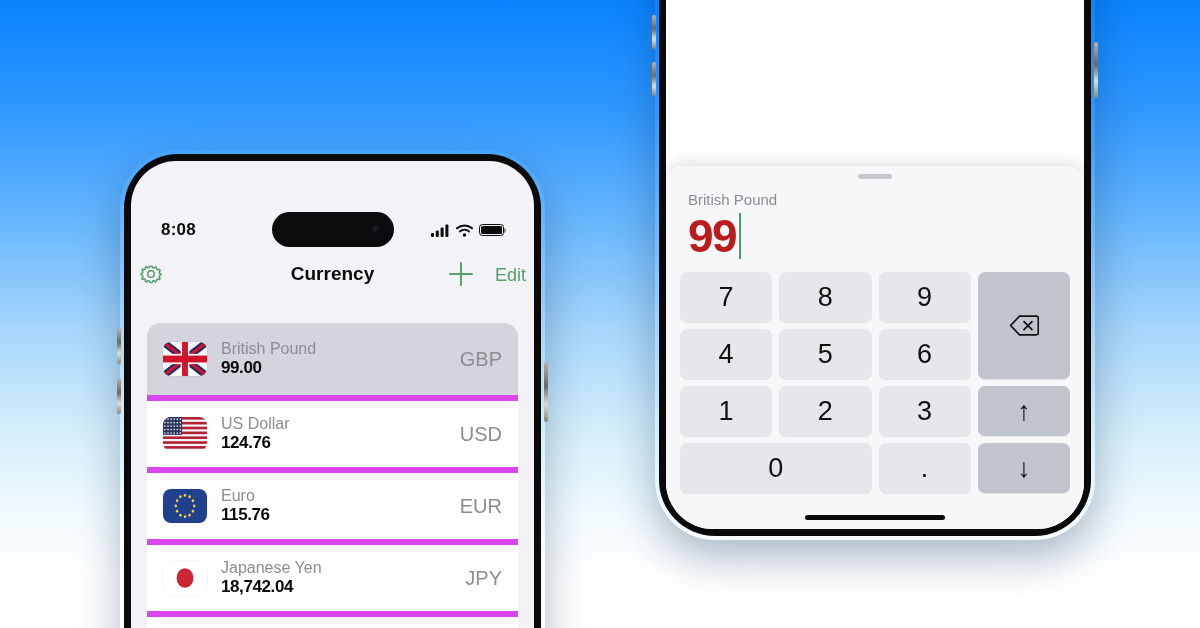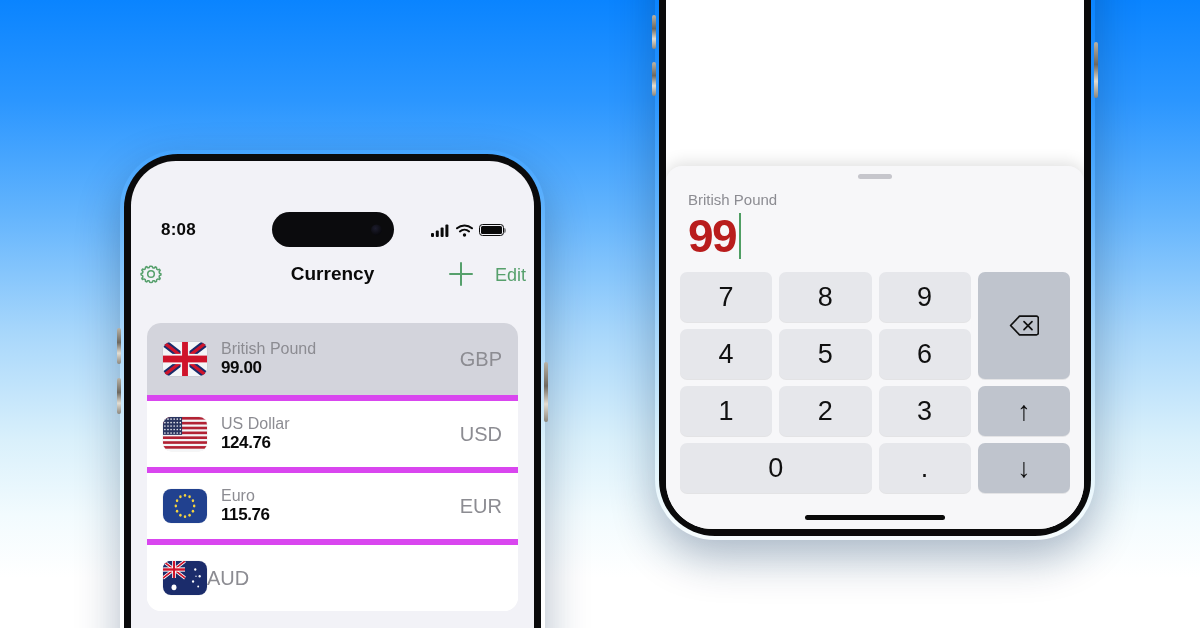--- a/index.html
+++ b/index.html
@@ -261,20 +261,28 @@
               <circle cx="19.17468245269452" cy="26.250000000000007" r="1.7" fill="#f5d33f"></circle>
               <circle cx="17.5" cy="20.000000000000004" r="1.7" fill="#f5d33f"></circle>
               <circle cx="19.17468245269452" cy="13.749999999999998" r="1.7" fill="#f5d33f"></circle>
               <circle cx="23.749999999999993" cy="9.17468245269452" r="1.7" fill="#f5d33f"></circle>
             </svg></span>
           <span class="f-mid"><span class="f-name">Euro</span><br><span class="f-val">115.76</span></span>
           <span class="f-code">EUR</span>
         </div>
         <div class="row">
           <span class="f-flag"><svg viewBox="0 0 60 40" preserveAspectRatio="none" width="100%" height="100%">
+      <rect width="60" height="40" fill="#fff"></rect>
+              <circle cx="30" cy="20" r="11.5" fill="#cc2434"></circle>
+            </svg></span>
+          <span class="f-mid"><span class="f-name">Japanese Yen</span><br><span class="f-val">18,742.04</span></span>
+          <span class="f-code">JPY</span>
+        </div>
+        <div class="row">
+          <span class="f-flag"><svg viewBox="0 0 60 40" preserveAspectRatio="none" width="100%" height="100%">
       <rect width="60" height="40" fill="#1b2c6b"></rect>
       <g>
                 <rect width="30" height="20" fill="#1b2c6b"></rect>
       <path d="M0 0L30 20M30 0L0 20" stroke="#fff" stroke-width="4"></path>
       <path d="M0 0L30 20M30 0L0 20" stroke="#cf142b" stroke-width="2"></path>
       <rect x="12.5" width="5" height="20" fill="#fff"></rect>
                 <rect y="7.5" width="30" height="5" fill="#fff"></rect>
       <rect x="13.6" width="2.8" height="20" fill="#cf142b"></rect>
                 <rect y="8.6" width="30" height="2.8" fill="#cf142b"></rect>
               </g>

